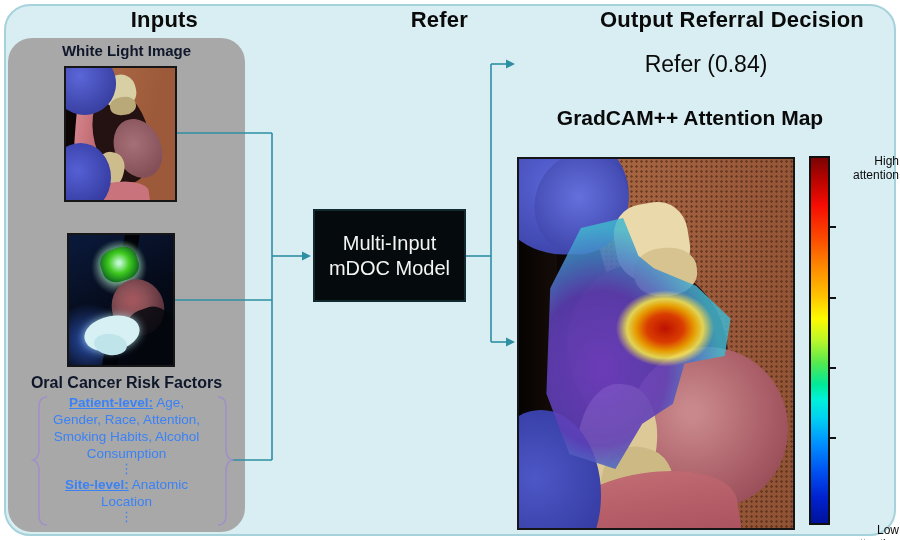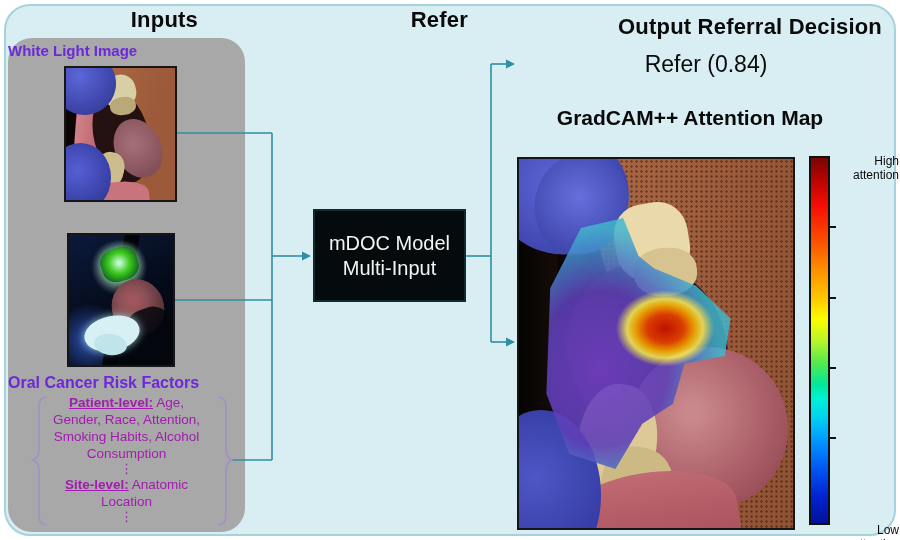--- a/index.html
+++ b/index.html
@@ -3,25 +3,25 @@
 <meta charset="utf-8">
 <style>
   html,body{margin:0;padding:0;background:#ffffff;}
   *{box-sizing:border-box;font-family:"Liberation Sans", sans-serif;}
   #canvas{position:relative;width:900px;height:540px;background:#ffffff;overflow:hidden;}
   #panel-bg{position:absolute;left:4px;top:4px;width:892px;height:532px;background:#d8eef3;border:2px solid #a6d2db;border-radius:26px;}
 
   .col-title{position:absolute;top:7px;font-size:22px;font-weight:bold;color:#0a0a0a;text-align:right;letter-spacing:.2px;}
   #inputs-title{left:18px;width:180px;}
   #model-title{left:308px;width:160px;}
-  #output-title{left:518px;width:364px;margin-top:7px;}
+  #output-title{left:500px;width:364px;}
 
   
   #gray-panel{position:absolute;left:8px;top:38px;width:237px;height:494px;background:#a8a8a8;border-radius:24px;}
-  .panel-label{position:absolute;left:8px;width:237px;font-weight:bold;color:#6d28d9;font-size:15px;}
+  .panel-label{position:absolute;left:8px;width:237px;text-align:center;font-weight:bold;color:#0f172a;font-size:15px;}
   #white-light-label{top:42px;}
   #autofluo-label{top:210px;}
   #risk-heading{top:374px;font-size:16px;}
 
   .photo{position:absolute;overflow:hidden;border:2px solid #161616;background:#0d0605;}
   .photo > div{position:absolute;}
 
   
   #wl-photo{left:64px;top:66px;width:113px;height:136px;}
   .skin-tex{background-image:radial-gradient(rgba(62,30,16,.55) 1px, rgba(0,0,0,0) 1.4px);background-size:4px 4px;}
@@ -41,21 +41,21 @@
   #af-cheek{left:-12%;top:52%;width:62%;height:58%;background:radial-gradient(circle,#2a4fae,rgba(11,26,60,0) 75%);border-radius:50%;}
   #af-band{left:20%;top:-5%;width:60%;height:115%;background:#010206;clip-path:polygon(58% 0,82% 0,40% 100%,16% 100%);opacity:.92;}
   #af-halo{left:20%;top:4%;width:56%;height:42%;background:radial-gradient(circle,rgba(214,242,236,.95),rgba(214,242,236,0) 70%);border-radius:50%;}
   #af-green{left:31%;top:10%;width:36%;height:25%;background:radial-gradient(circle at 50% 45%,#bff7d0 6%,#3fca1f 40%,#12701d 75%,rgba(18,112,29,0));border-radius:40%;transform:rotate(-18deg);box-shadow:0 0 9px rgba(140,255,170,.7);}
   #af-tongue{left:41%;top:34%;width:50%;height:44%;background:radial-gradient(circle at 45% 35%,#a0565c 8%,#8a5056 30%,#56303a 70%,#2a1520);border-radius:50%;transform:rotate(-20deg);}
   #af-teeth{left:14%;top:62%;width:54%;height:27%;background:#d6f0f4;border-radius:50%;transform:rotate(-12deg);box-shadow:0 0 8px rgba(180,235,240,.8);}
   #af-teeth2{left:24%;top:76%;width:32%;height:16%;background:#bfe4ea;border-radius:50%;transform:rotate(8deg);}
   #af-dark-br{left:58%;top:55%;width:50%;height:55%;background:#04070d;border-radius:40%;transform:rotate(-20deg);opacity:.85;}
 
   
-  #risk-text{position:absolute;left:36px;top:394px;width:181px;text-align:center;font-size:13.5px;line-height:17px;color:#a21caf;}
+  #risk-text{position:absolute;left:36px;top:394px;width:181px;text-align:center;font-size:13.5px;line-height:17px;color:#3b82f6;}
   .rf-label{font-weight:bold;text-decoration:underline;}
   .rf-dots{line-height:14px;font-size:13px;}
 
   
   #model-box{position:absolute;left:313px;top:209px;width:153px;height:93px;background:#050b0c;border:2px solid #102a30;display:flex;flex-direction:column;align-items:center;justify-content:center;color:#f4f4f4;font-size:20px;line-height:25px;text-align:center;}
 
   
   #refer-text{position:absolute;left:530px;top:51px;width:352px;text-align:center;font-size:23px;color:#0a0a0a;}
   #gradcam-title{position:absolute;left:518px;top:106px;width:344px;text-align:center;font-size:21px;font-weight:bold;color:#0a0a0a;}
 
@@ -136,22 +136,22 @@
     <div>Gender, Race, Attention,</div>
     <div>Smoking Habits, Alcohol</div>
     <div>Consumption</div>
     <div class="rf-dots">⋮</div>
     <div><span class="rf-label">Site-level:</span><span> Anatomic</span></div>
     <div>Location</div>
     <div class="rf-dots">⋮</div>
   </div>
 
   <div id="model-box">
+    <div>Multi-Input</div>
     <div>mDOC Model</div>
-    <div>Multi-Input</div>
   </div>
 
   <div id="refer-text">Refer (0.84)</div>
   <div id="gradcam-title">GradCAM++ Attention Map</div>
 
   <div id="gc-photo" class="photo">
     <div id="gc-strip"></div>
     <div id="gc-skin"></div>
     <div id="gc-skin-tex"></div>
     <div id="gc-cavity"></div>

